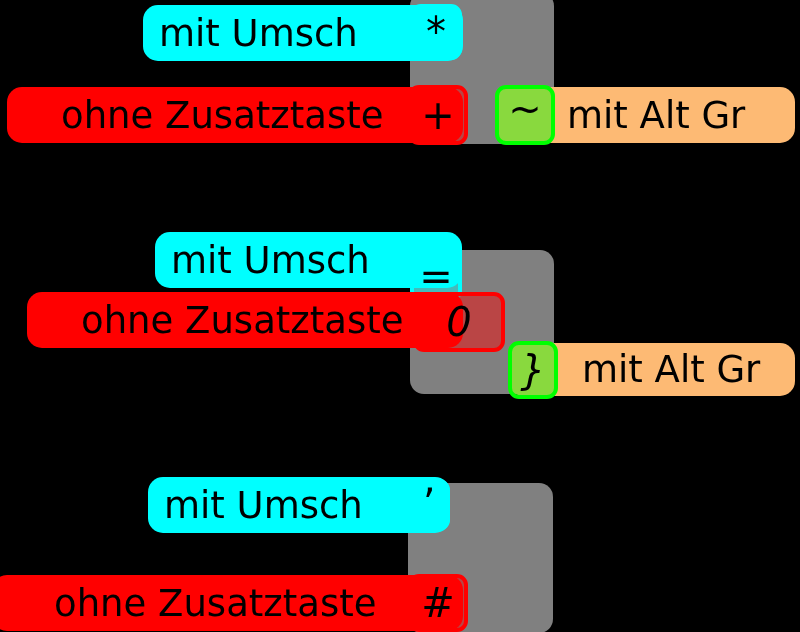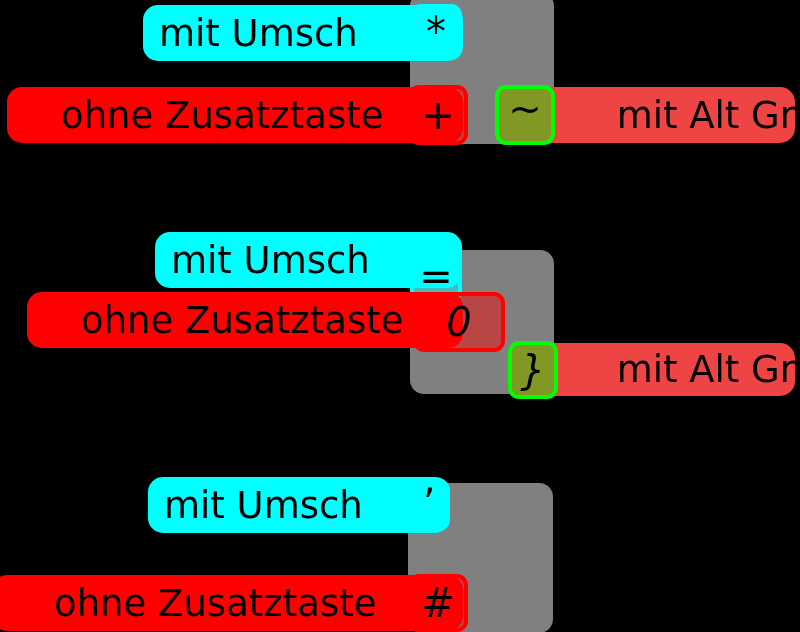--- a/index.html
+++ b/index.html
@@ -39,21 +39,21 @@
   
   .bar {
     position: absolute;
     border-radius: 15px;
     display: flex;
     align-items: center;
     box-sizing: border-box;
   }
   .bar-shift   { background: #00FFFF; }
   .bar-plain   { background: #FF0000; padding-left: 38px; }
-  .bar-altgr   { background: #ef4444; justify-content: flex-end; }
+  .bar-altgr   { background: #fdba74; }
 
   .bar-text {
     font-size: 37px;
     line-height: 1;
     color: #000000;
     white-space: nowrap;
     font-weight: 400;
   }
   .bar-text.right-side  { margin-left: 18px; }
   .bar-text.left-side   { margin-left: 16px; }

